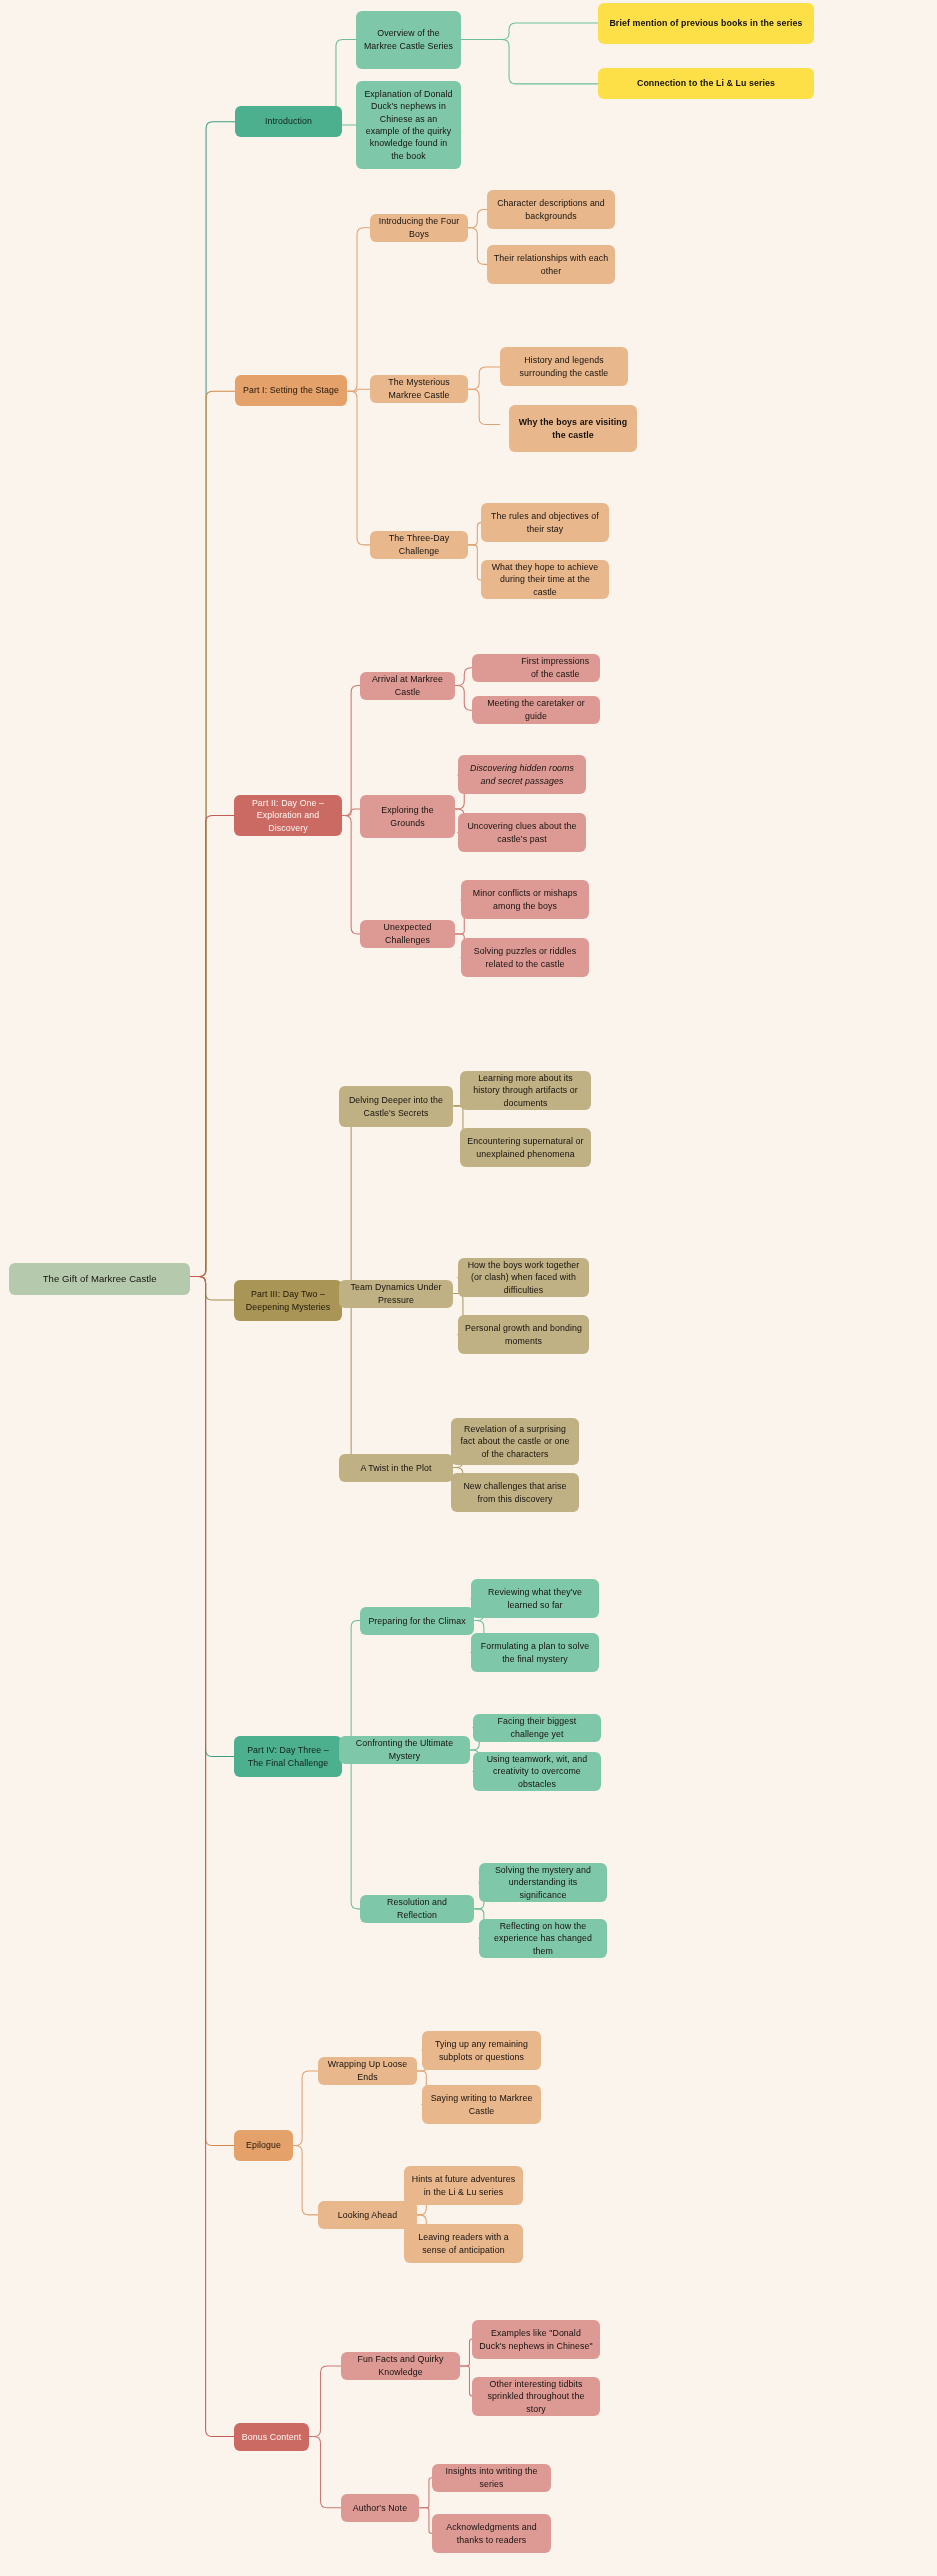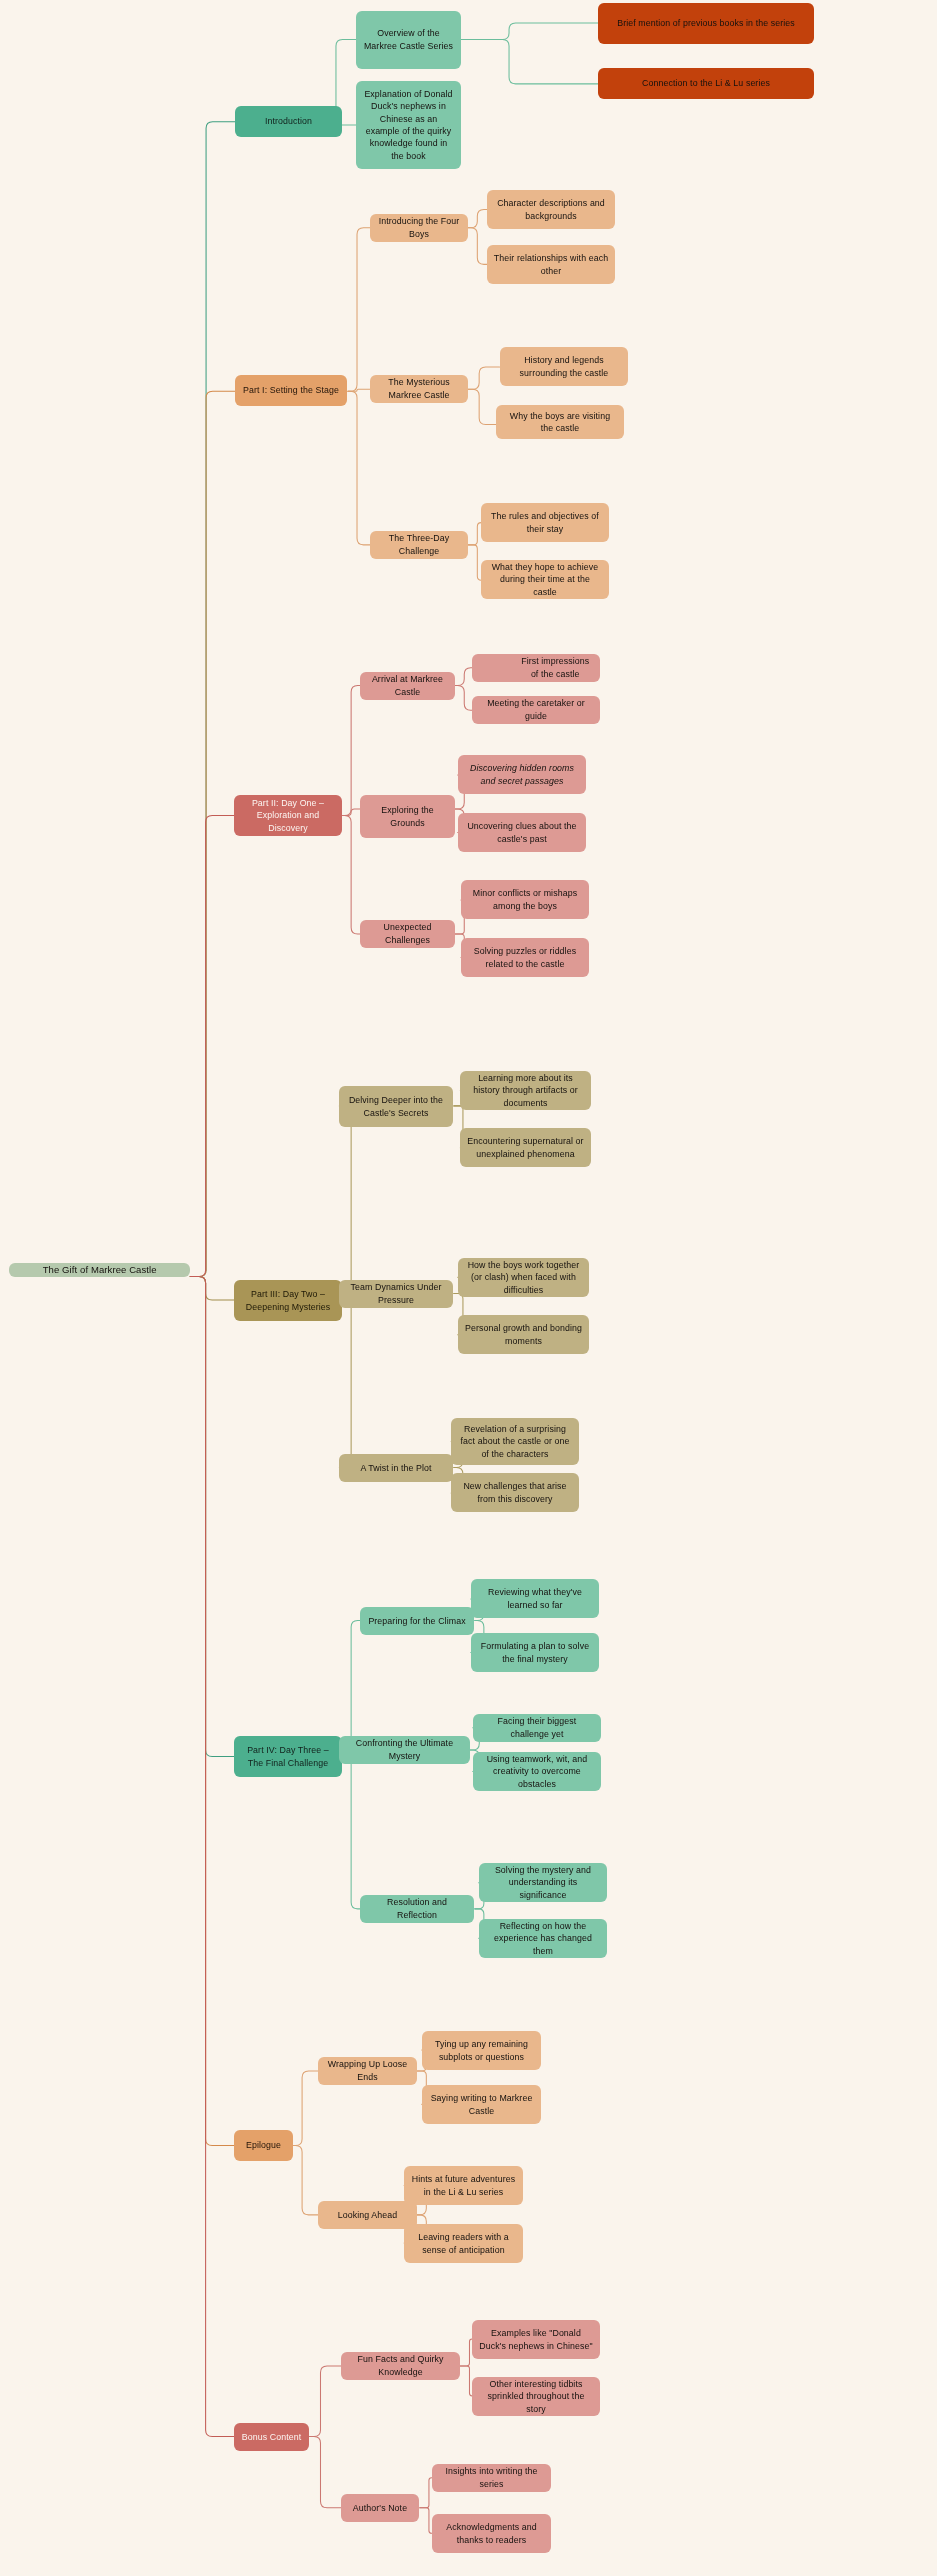--- a/index.html
+++ b/index.html
@@ -50,21 +50,21 @@
   .b-bonus-1{background:#cb6a63;color:#fdf6f2;}
   
   .b-intro-2{background:#7fc7a9;}
   .b-part1-2{background:#e9b78c;}
   .b-part2-2{background:#dd9a94;}
   .b-part3-2{background:#bfb183;}
   .b-part4-2{background:#7fc7a9;}
   .b-epi-2{background:#e9b78c;}
   .b-bonus-2{background:#dd9a94;}
   
-  .b-intro-3{background:#c2410c;}
+  .b-intro-3{background:#fde047;font-weight:bold;}
   .b-part1-3{background:#e9b78c;}
   .b-part2-3{background:#dd9a94;}
   .b-part3-3{background:#bfb183;}
   .b-part4-3{background:#7fc7a9;}
   .b-epi-3{background:#e9b78c;}
   .b-bonus-3{background:#dd9a94;}
 </style>
 </head>
 <body>
 
@@ -124,38 +124,38 @@
       <path d="M 638 3387 L 642 3387 Q 652 3387 652 3377 L 652 3352 Q 652 3342 662 3342 L 618 3342" fill="none" stroke="#dda272" stroke-width="1.6" stroke-linecap="round"></path>
       <path d="M 638 3387 L 642 3387 Q 652 3387 652 3397 L 652 3420 Q 652 3430 662 3430 L 618 3430" fill="none" stroke="#dda272" stroke-width="1.6" stroke-linecap="round"></path>
       <path d="M 473 3726 L 480.15 3726 Q 490.15 3726 490.15 3716 L 490.15 3628 Q 490.15 3618 500.15 3618 L 522 3618" fill="none" stroke="#cb7871" stroke-width="1.6" stroke-linecap="round"></path>
       <path d="M 473 3726 L 480.15 3726 Q 490.15 3726 490.15 3736 L 490.15 3825 Q 490.15 3835 500.15 3835 L 522 3835" fill="none" stroke="#cb7871" stroke-width="1.6" stroke-linecap="round"></path>
       <path d="M 704 3618 L 714 3618 Q 718 3618 718 3614 L 718 3581 Q 718 3577 722 3577 L 722 3577" fill="none" stroke="#cb7871" stroke-width="1.6" stroke-linecap="round"></path>
       <path d="M 704 3618 L 714 3618 Q 718 3618 718 3622 L 718 3660 Q 718 3664 722 3664 L 722 3664" fill="none" stroke="#cb7871" stroke-width="1.6" stroke-linecap="round"></path>
       <path d="M 642 3835 L 652 3835 Q 656 3835 656 3831 L 656 3793 Q 656 3789 660 3789 L 660 3789" fill="none" stroke="#cb7871" stroke-width="1.6" stroke-linecap="round"></path>
       <path d="M 642 3835 L 652 3835 Q 656 3835 656 3839 L 656 3870 Q 656 3874 660 3874 L 660 3874" fill="none" stroke="#cb7871" stroke-width="1.6" stroke-linecap="round"></path>
     </svg>
 
-  <div class="node root" style="left:9.2px; top:1263px; width:181px; height:14px;">The Gift of Markree Castle</div>
+  <div class="node root" style="left:9.2px; top:1263px; width:181px; height:32px;">The Gift of Markree Castle</div>
 
   <div class="node b-intro-1" style="left:235px; top:106px; width:107px; height:31px;">Introduction</div>
   <div class="node b-intro-2" style="left:356px; top:10.5px; width:105px; height:58px;">Overview of the Markree Castle Series</div>
 
   <div class="node b-intro-3" style="left:598px; top:2.6px; width:216px; height:41px; left:598px;">Brief mention of previous books in the series</div>
   <div class="node b-intro-3" style="left:598px; top:68px; width:216px; height:31px;">Connection to the Li &amp; Lu series</div>
   <div class="node b-intro-2" style="left:356px; top:81px; width:105px; height:88px;">Explanation of Donald Duck's nephews in Chinese as an example of the quirky knowledge found in the book</div>
 
   <div class="node b-part1-1" style="left:235px; top:375px; width:112px; height:31px;">Part I: Setting the Stage</div>
 
   <div class="node b-part1-2" style="left:370px; top:214px; width:98px; height:27.5px;text-align:center;">Introducing the Four Boys</div>
   <div class="node b-part1-3" style="left:487px; top:190px; width:128px; height:39px;">Character descriptions and backgrounds</div>
   <div class="node b-part1-3" style="left:487px; top:245px; width:128px; height:39px;">Their relationships with each other</div>
 
   <div class="node b-part1-2" style="left:370px; top:375px; width:98px; height:27.5px;">The Mysterious Markree Castle</div>
   <div class="node b-part1-3" style="left:500px; top:347px; width:128px; height:39px;">History and legends surrounding the castle</div>
-  <div class="node b-part1-3" style="left:496px; top:405px; width:128px; height:34px;">Why the boys are visiting the castle</div>
+  <div class="node b-part1-3" style="left:509px; top:405px; width:128px; height:47px;font-weight:bold;">Why the boys are visiting the castle</div>
 
   <div class="node b-part1-2" style="left:370px; top:531px; width:98px; height:27.5px;">The Three-Day Challenge</div>
   <div class="node b-part1-3" style="left:481px; top:503px; width:128px; height:39px;">The rules and objectives of their stay</div>
   <div class="node b-part1-3" style="left:481px; top:560px; width:128px; height:39px;">What they hope to achieve during their time at the castle</div>
 
   <div class="node b-part2-1" style="left:234px; top:795px; width:108px; height:41px;">Part II: Day One – Exploration and Discovery</div>
 
   <div class="node b-part2-2" style="left:360px; top:672px; width:95px; height:27.5px;">Arrival at Markree Castle</div>
   <div class="node b-part2-3" style="left:472px; top:654px; width:128px; height:27.5px;padding-left:45px;">First impressions of the castle</div>
   <div class="node b-part2-3" style="left:472px; top:696px; width:128px; height:27.5px;">Meeting the caretaker or guide</div>

